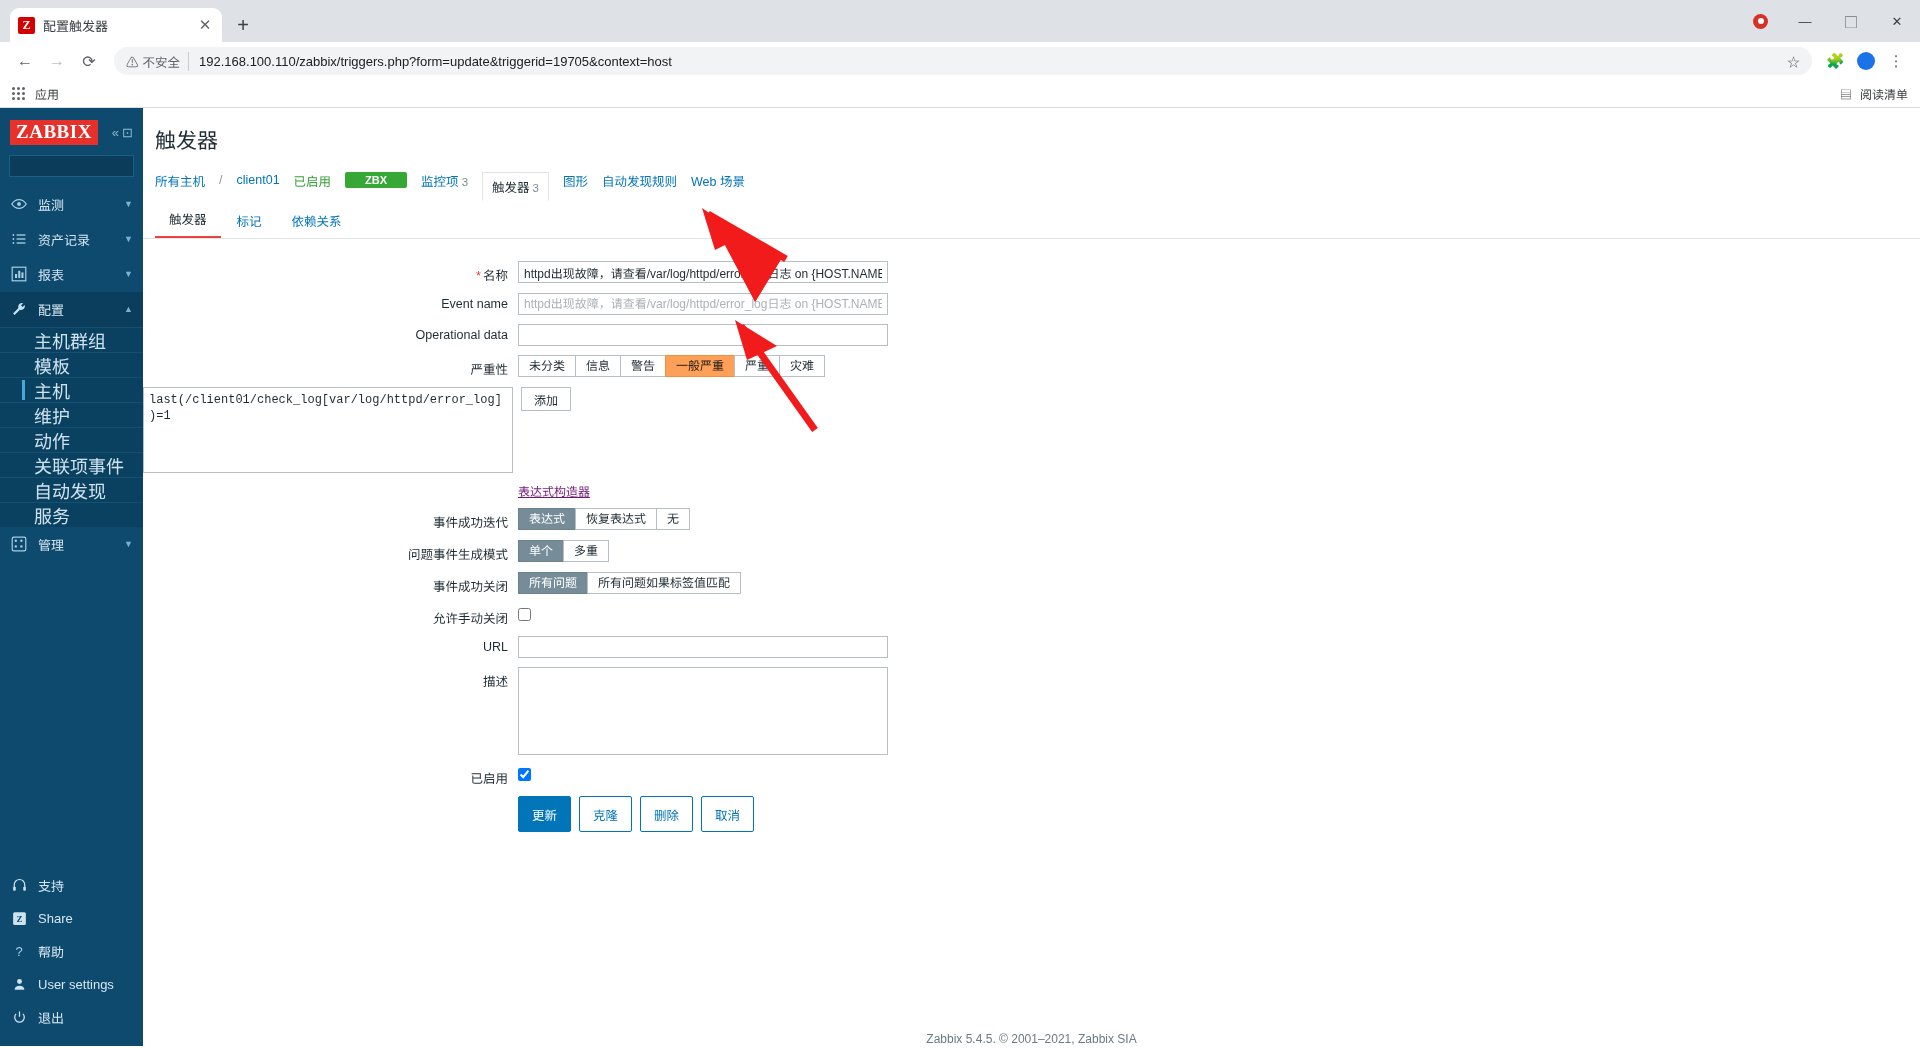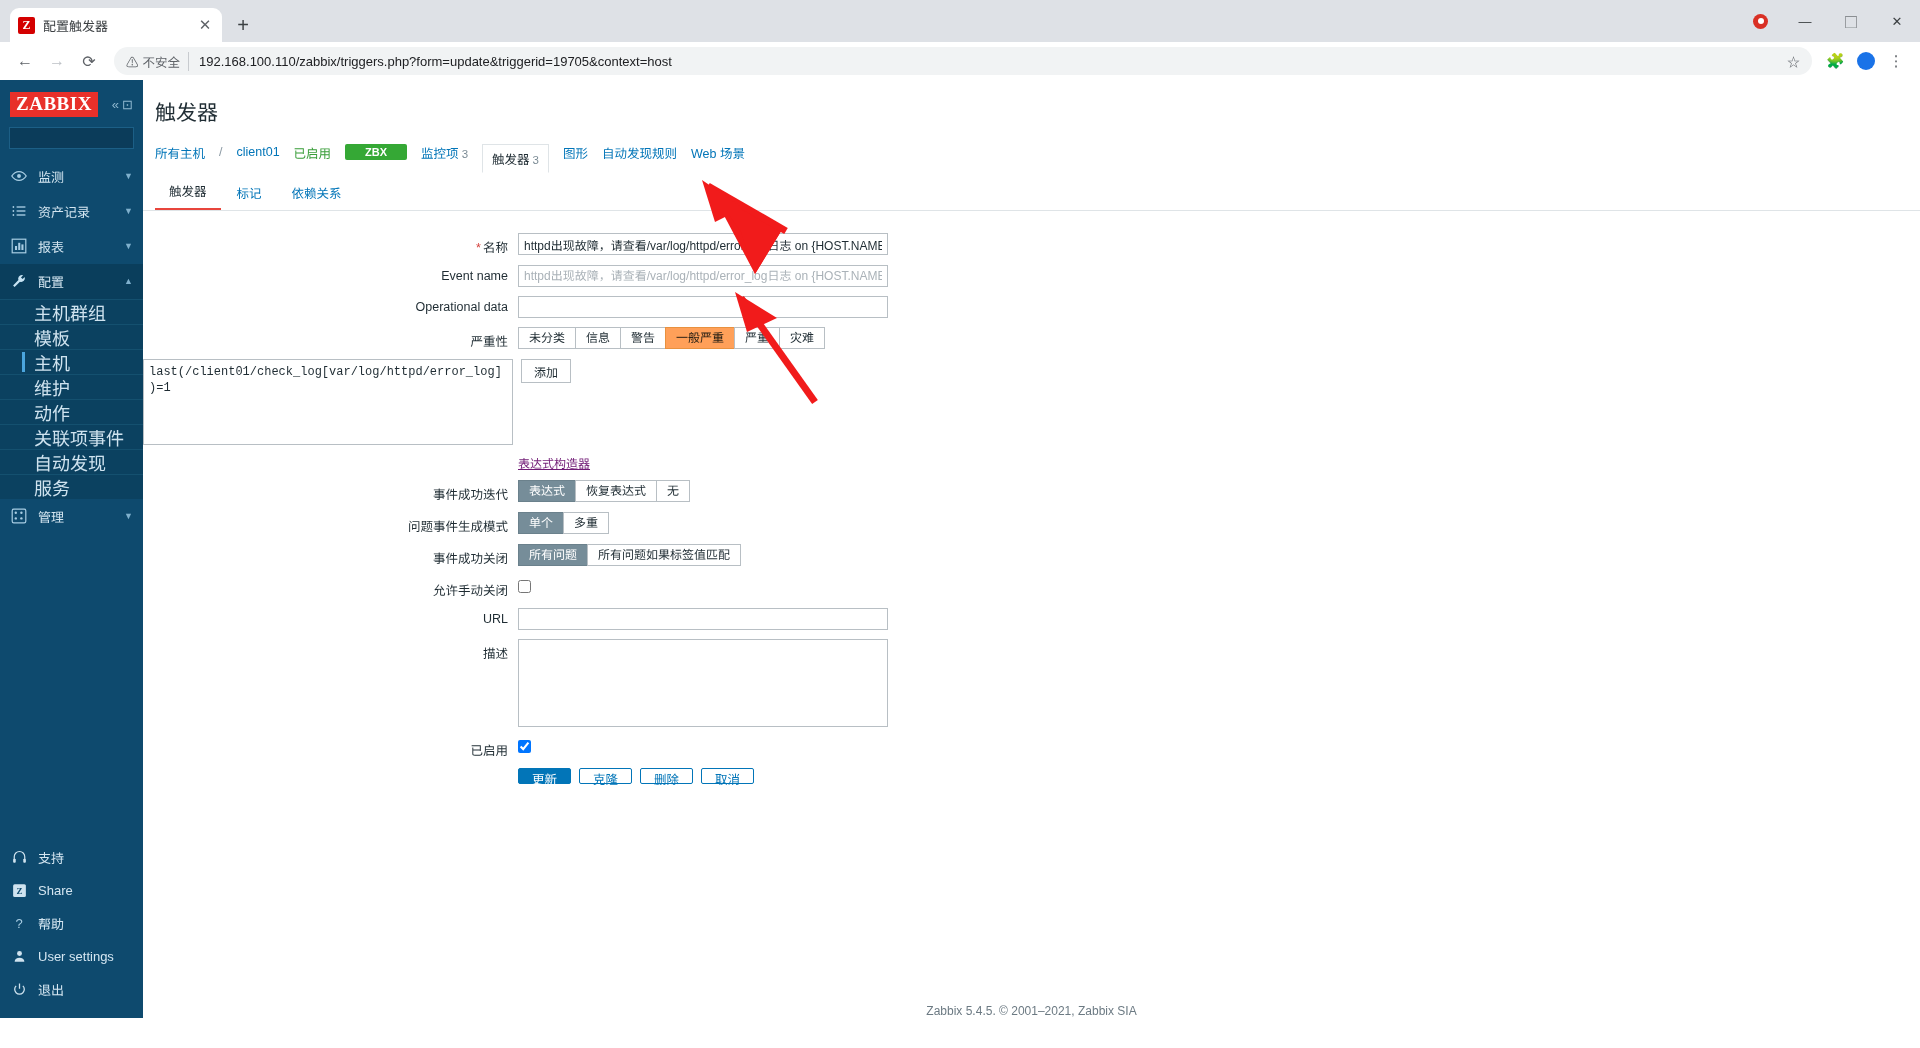--- a/index.html
+++ b/index.html
@@ -147,21 +147,21 @@
   }
   .btn-add {
     height:24px; border:1px solid #b8bfc4; background:#fff; color:#1f2c33;
     font-size:12px; padding:0 12px; cursor:pointer; font-family:"Liberation Sans", sans-serif;
   }
   .link-sm { color:#701a75; font-size:12px; text-decoration:underline; display:inline-block; }
   .cbx { width:13px; height:13px; margin:4px 0 0 0; }
 
   .btn-row { display:flex; gap:8px; }
   .btn {
-    height:16px; padding:0 13px; font-size:12.5px; cursor:pointer; border-radius:2px;
+    height:36px; padding:0 13px; font-size:12.5px; cursor:pointer; border-radius:2px;
     border:1px solid #0275b8; background:#fff; color:#0275b8;
     font-family:"Liberation Sans", sans-serif;
   }
   .btn.primary { background:#0275b8; color:#fff; }
 
   .footer { text-align:center; font-size:12px; color:#6c7a83; padding:16px 0 0 0;
     margin-top:auto; }
 
   
   .annot { position:absolute; pointer-events:none; top:0; left:0; width:100%; height:100%; }
@@ -203,20 +203,38 @@
         <span>☆</span>
       </span>
     </div>
     <div class="tb-icon">🧩</div>
     <div class="tb-icon">
         <span class="avatar-ic"></span>
       </div>
     <div class="tb-icon">⋮</div>
   </div>
 
+  <div class="bookmarks">
+    <span class="apps-grid">
+      <i></i>
+        <i></i>
+        <i></i>
+        <i></i>
+        <i></i>
+        <i></i>
+        <i></i>
+        <i></i>
+        <i></i>
+    </span>
+    <span>应用</span>
+    <span class="bm-right">
+      <span>▤</span>
+      <span>阅读清单</span>
+    </span>
+  </div>
 </div>
 
 <div class="app">
 
   <div class="sidebar">
 
     <div class="sb-logo-row">
       <span class="zbx-logo">ZABBIX</span>
       <span class="sb-collapse">
         <span>«</span>

